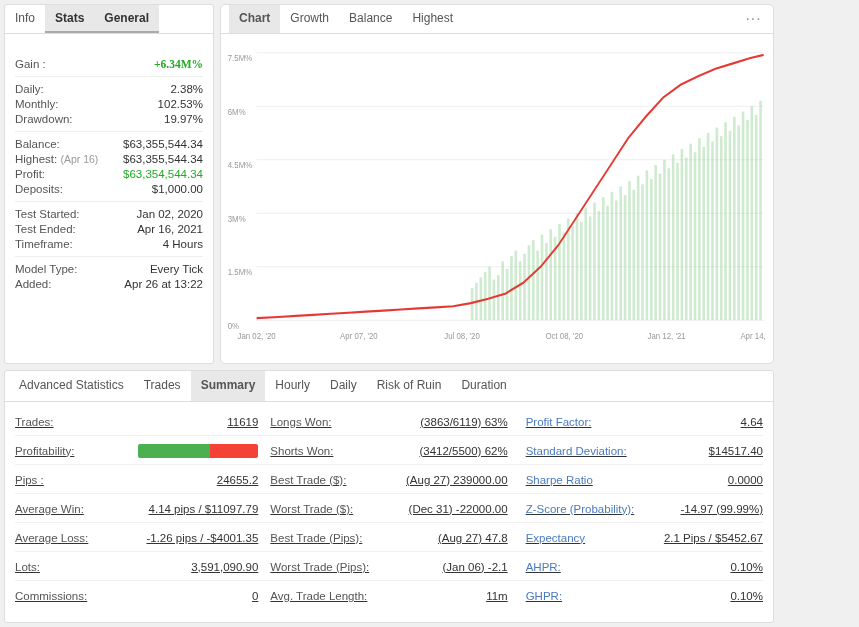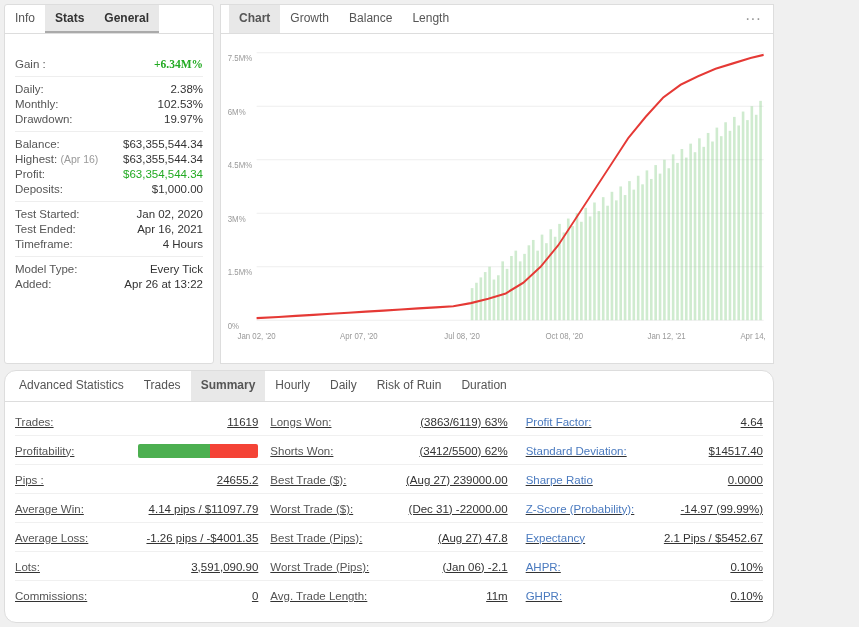--- a/index.html
+++ b/index.html
@@ -19,34 +19,34 @@
     
     .info-content { padding: 24px 10px; font-size: 11.5px; }
     .info-row { display: flex; justify-content: space-between; margin-bottom: 3px; }
     .info-row .label { color: #555; }
     .info-row .value { color: #333; font-weight: normal; }
     .info-row .value.green { color: #22aa22; font-weight: bold; font-family: Liberation Serif, serif; }
     .info-row .value.profit-green { color: #22aa22; }
     .divider { border: none; border-top: 1px solid #eee; margin: 6px 0; }
     
     
-    .right-panel { flex: 1; background: #fff; border: 1px solid #ddd; border-radius: 0; display: flex; flex-direction: column; }
+    .right-panel { flex: 1; background: #fff; border: 1px solid #ddd; border-radius: 5px; display: flex; flex-direction: column; }
     
     .chart-tabs-header { display: flex; align-items: center; border-bottom: 1px solid #ddd; padding: 0 8px; }
     .chart-tab-btn { padding: 6px 10px; cursor: pointer; font-size: 12px; border: none; background: none; color: #555; border-bottom: 2px solid transparent; }
     .chart-tab-btn.active { background: #e8e8e8; font-weight: bold; }
     .chart-more { margin-left: auto; color: #999; font-size: 16px; cursor: pointer; padding: 4px; }
     
     .chart-area { flex: 1; position: relative; padding: 8px 5px 0 5px; overflow: hidden; }
     
     
     .chart-svg { width: 100%; height: 100%; }
     
     
-    .bottom-section { background: #fff; border: 1px solid #ddd; border-radius: 12px; flex: 1; display: flex; flex-direction: column; }
+    .bottom-section { background: #fff; border: 1px solid #ddd; border-radius: 3px; flex: 1; display: flex; flex-direction: column; }
     
     .stats-tabs-header { display: flex; border-bottom: 1px solid #ddd; padding: 0 4px; align-items: center; }
     .stats-tab-btn { padding: 7px 10px; cursor: pointer; font-size: 12px; border: none; background: none; color: #555; border-bottom: 2px solid transparent; white-space: nowrap; }
     .stats-tab-btn.active { background: #e8e8e8; font-weight: bold; }
     
     .stats-content { display: grid; grid-template-columns: 1fr 1fr 1fr; padding: 6px 10px; gap: 0; flex: 1; }
     
     .stats-col { display: flex; flex-direction: column; gap: 1px; }
     
     .stat-row { display: flex; justify-content: space-between; align-items: center; padding: 4px 6px 4px 0; border-bottom: 1px solid #f0f0f0; font-size: 11.5px; min-height: 28px; text-decoration: underline; }
@@ -136,21 +136,21 @@
           <span class="value">Apr 26 at 13:22</span>
         </div>
       </div>
     </div>
 
     <div class="right-panel">
       <div class="chart-tabs-header">
         <button class="chart-tab-btn active">Chart</button>
         <button class="chart-tab-btn">Growth</button>
         <button class="chart-tab-btn">Balance</button>
-        <button class="chart-tab-btn">Length</button>
+        <button class="chart-tab-btn">Highest</button>
         <span class="chart-more">···</span>
       </div>
       <div class="chart-area">
         <svg class="chart-svg" viewBox="0 0 620 300" preserveAspectRatio="none">
 
           <text x="2" y="18" font-size="9" fill="#999">7.5M%</text>
           <text x="2" y="68" font-size="9" fill="#999">6M%</text>
           <text x="2" y="118" font-size="9" fill="#999">4.5M%</text>
           <text x="2" y="168" font-size="9" fill="#999">3M%</text>
           <text x="2" y="218" font-size="9" fill="#999">1.5M%</text>

